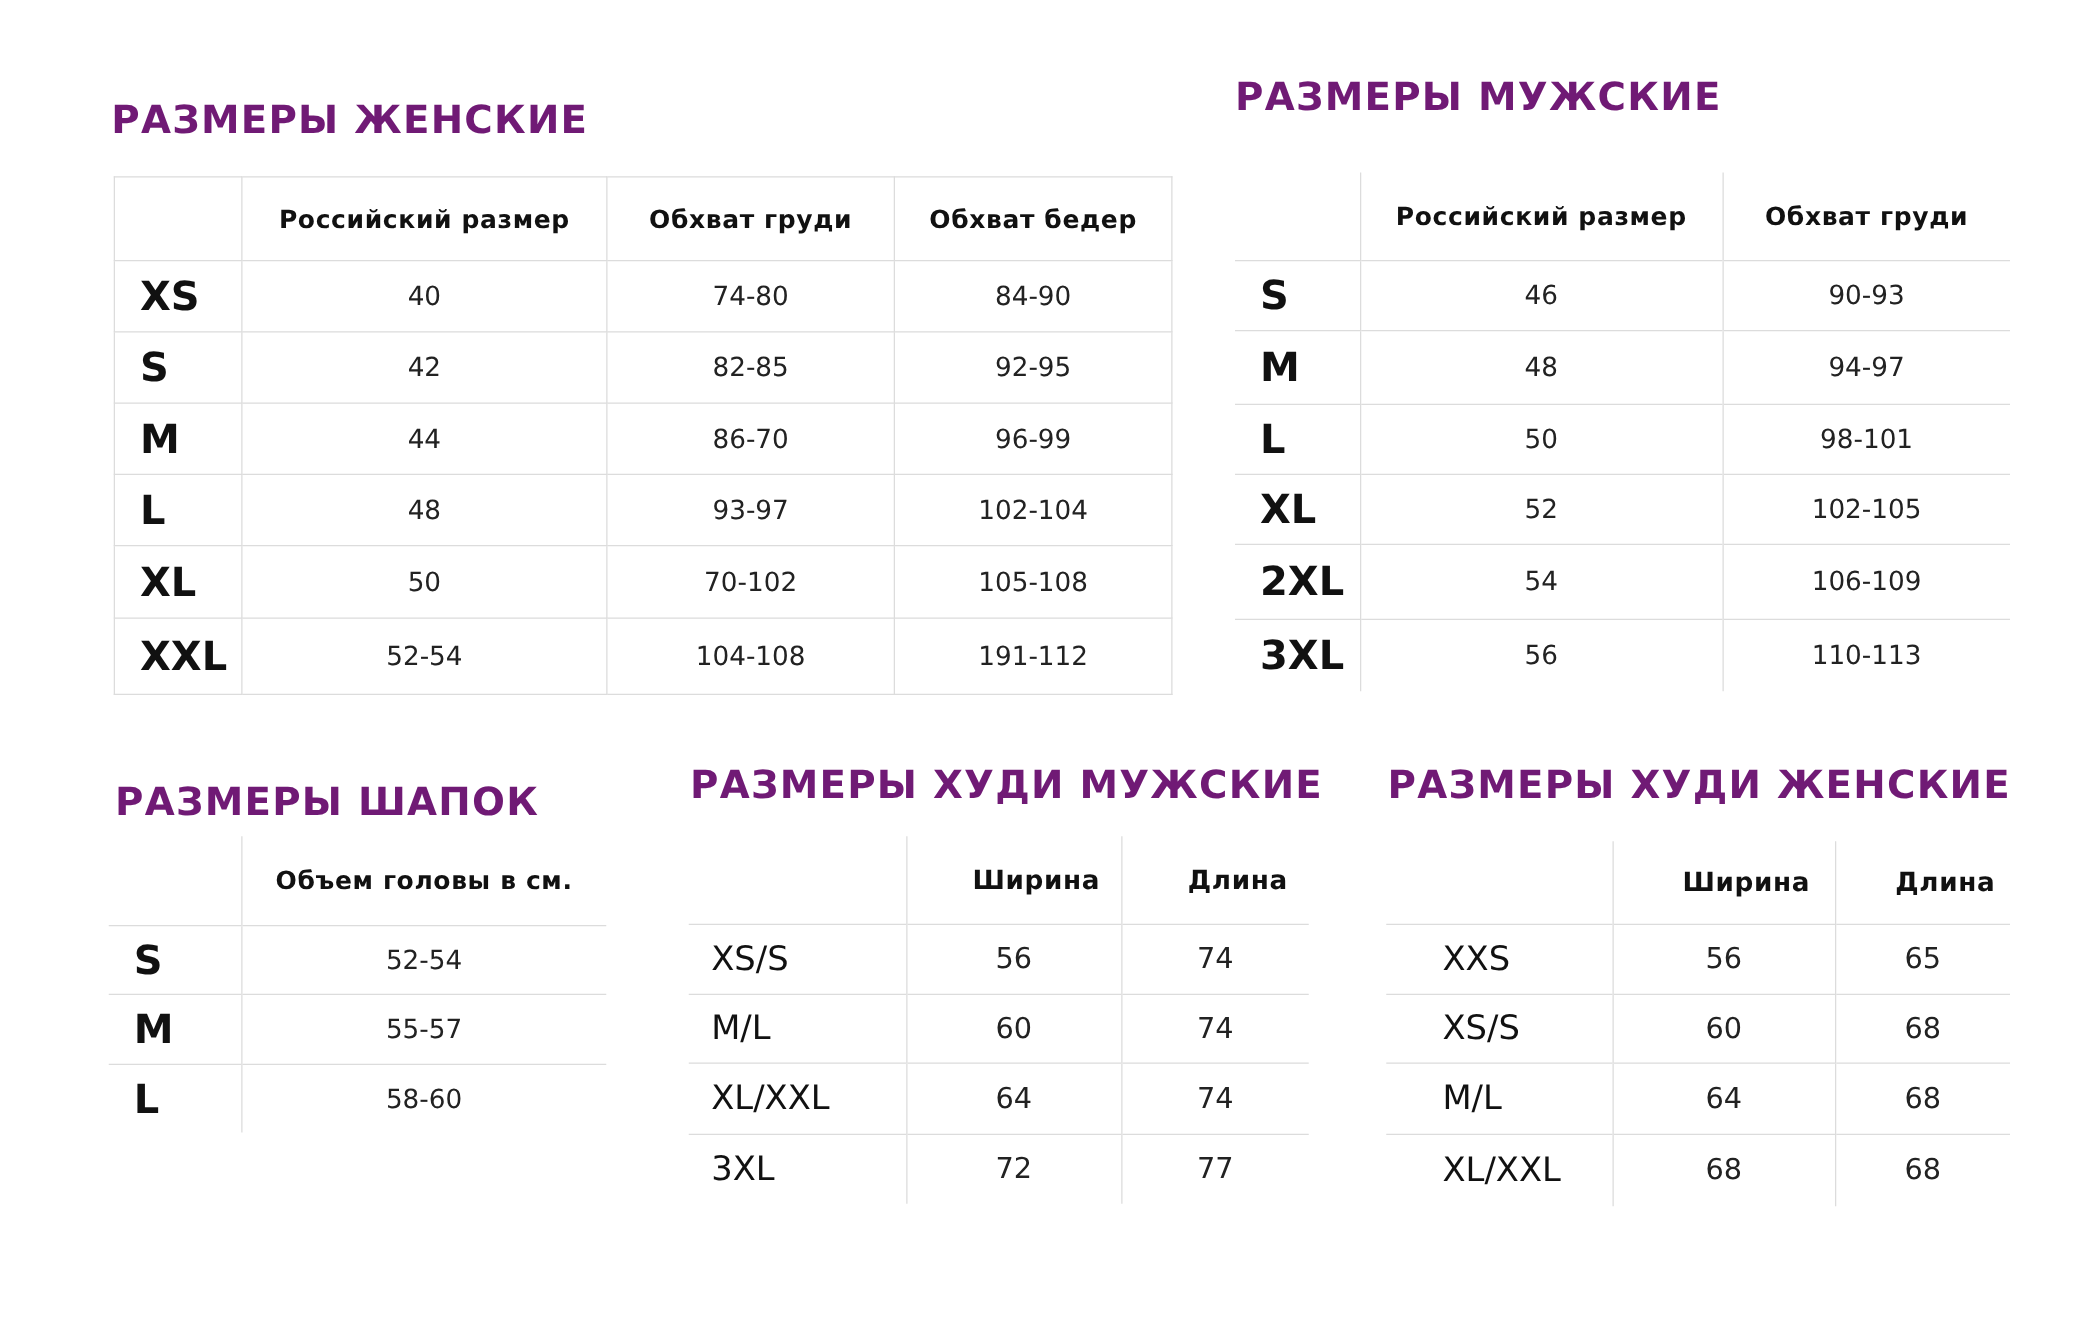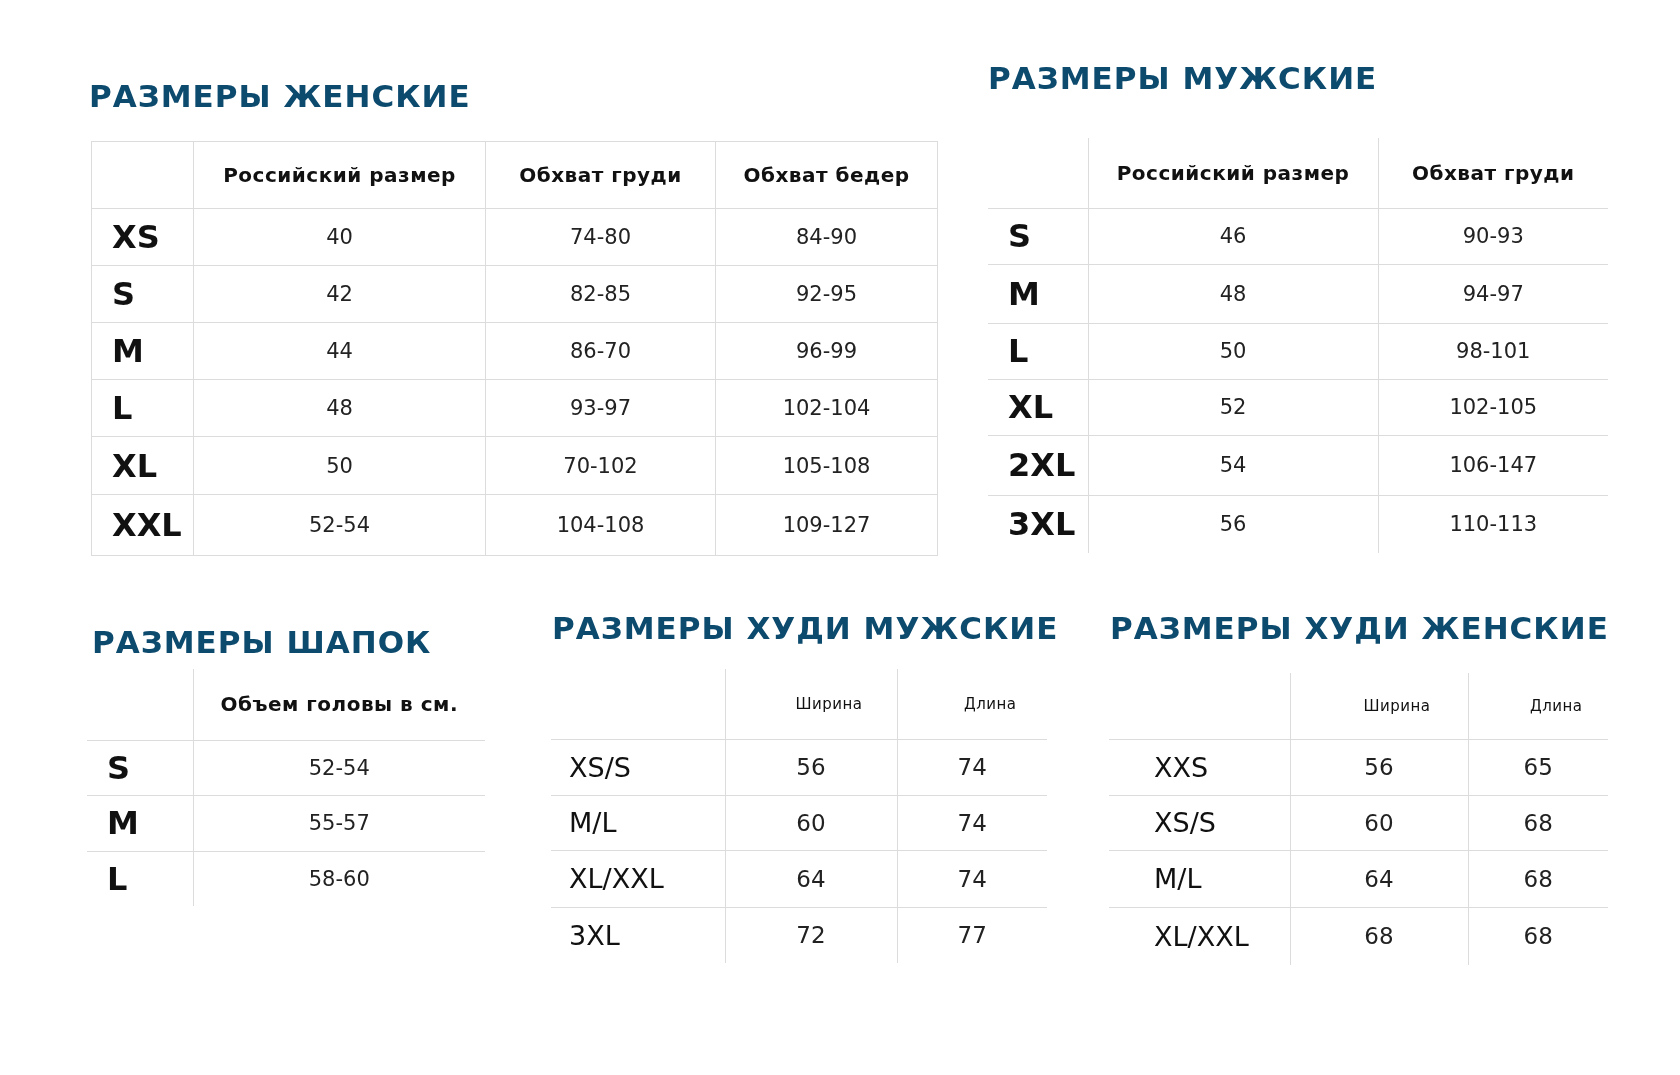--- a/index.html
+++ b/index.html
@@ -1,28 +1,28 @@
 <!DOCTYPE html>
 <html><head>
 <meta charset="utf-8">
 <style>
   html, body { margin:0; padding:0; }
   body { width:1680px; height:1075px; background:#ffffff; position:relative; overflow:hidden;
          font-family:"DejaVu Sans", sans-serif; color:#111; }
-  .title { position:absolute; font-weight:bold; font-size:31px; letter-spacing:1px; white-space:nowrap; color:#0c4a6e; }
+  .title { position:absolute; font-weight:bold; font-size:31px; letter-spacing:1px; white-space:nowrap; color:#701a75; }
   table { position:absolute; border-collapse:collapse; table-layout:fixed; }
   td, th { text-align:center; vertical-align:middle; padding:0; }
   .grid td, .grid th { border:1.5px solid #dcdcdc; }
   th { font-weight:bold; font-size:20px; letter-spacing:0.5px; }
   td.size { text-align:left; padding-left:20px; font-weight:bold; font-size:32px; }
   td.val { font-size:21px; font-weight:normal; color:#222; }
   .open td, .open th { border-top:1.5px solid #dcdcdc; border-left:1.5px solid #dcdcdc; }
   .open tr:first-child th { border-top:none; }
   .open tr td:first-child, .open tr th:first-child { border-left:none; }
-  .hood th { font-weight:normal; font-size:15px;padding-left:36px; }
+  .hood th { font-weight:bold; font-size:21px;padding-left:36px; }
   .hood td.size { font-weight:normal; font-size:27px; padding-left:18px; }
   .hood td.val { font-size:23px; }
 </style>
 </head>
 <body>
 
 <div class="title" style="left:89px; top:78px;">РАЗМЕРЫ ЖЕНСКИЕ</div>
 <table class="grid" style="left:91px; top:141px; width:846px;">
   <colgroup>
       <col style="width:102px">
@@ -64,21 +64,21 @@
   <tr style="height:58px;">
     <td class="size">XL</td>
     <td class="val">50</td>
     <td class="val">70-102</td>
     <td class="val">105-108</td>
   </tr>
   <tr style="height:61px;">
     <td class="size">XXL</td>
     <td class="val">52-54</td>
     <td class="val">104-108</td>
-    <td class="val">109-127</td>
+    <td class="val">191-112</td>
   </tr>
 </tbody>
   </table>
 
 <div class="title" style="left:988px; top:60px;">РАЗМЕРЫ МУЖСКИЕ</div>
 <table class="open" style="left:988px; top:138px; width:620px;">
   <colgroup>
       <col style="width:100px">
       <col style="width:290px">
       <col style="width:230px">
@@ -105,21 +105,21 @@
     <td class="val">98-101</td>
   </tr>
   <tr style="height:56px;">
     <td class="size">XL</td>
     <td class="val">52</td>
     <td class="val">102-105</td>
   </tr>
   <tr style="height:60px;">
     <td class="size">2XL</td>
     <td class="val">54</td>
-    <td class="val">106-147</td>
+    <td class="val">106-109</td>
   </tr>
   <tr style="height:58px;">
     <td class="size">3XL</td>
     <td class="val">56</td>
     <td class="val">110-113</td>
   </tr>
 </tbody>
   </table>
 
 <div class="title" style="left:92px; top:624px;">РАЗМЕРЫ ШАПОК</div>

